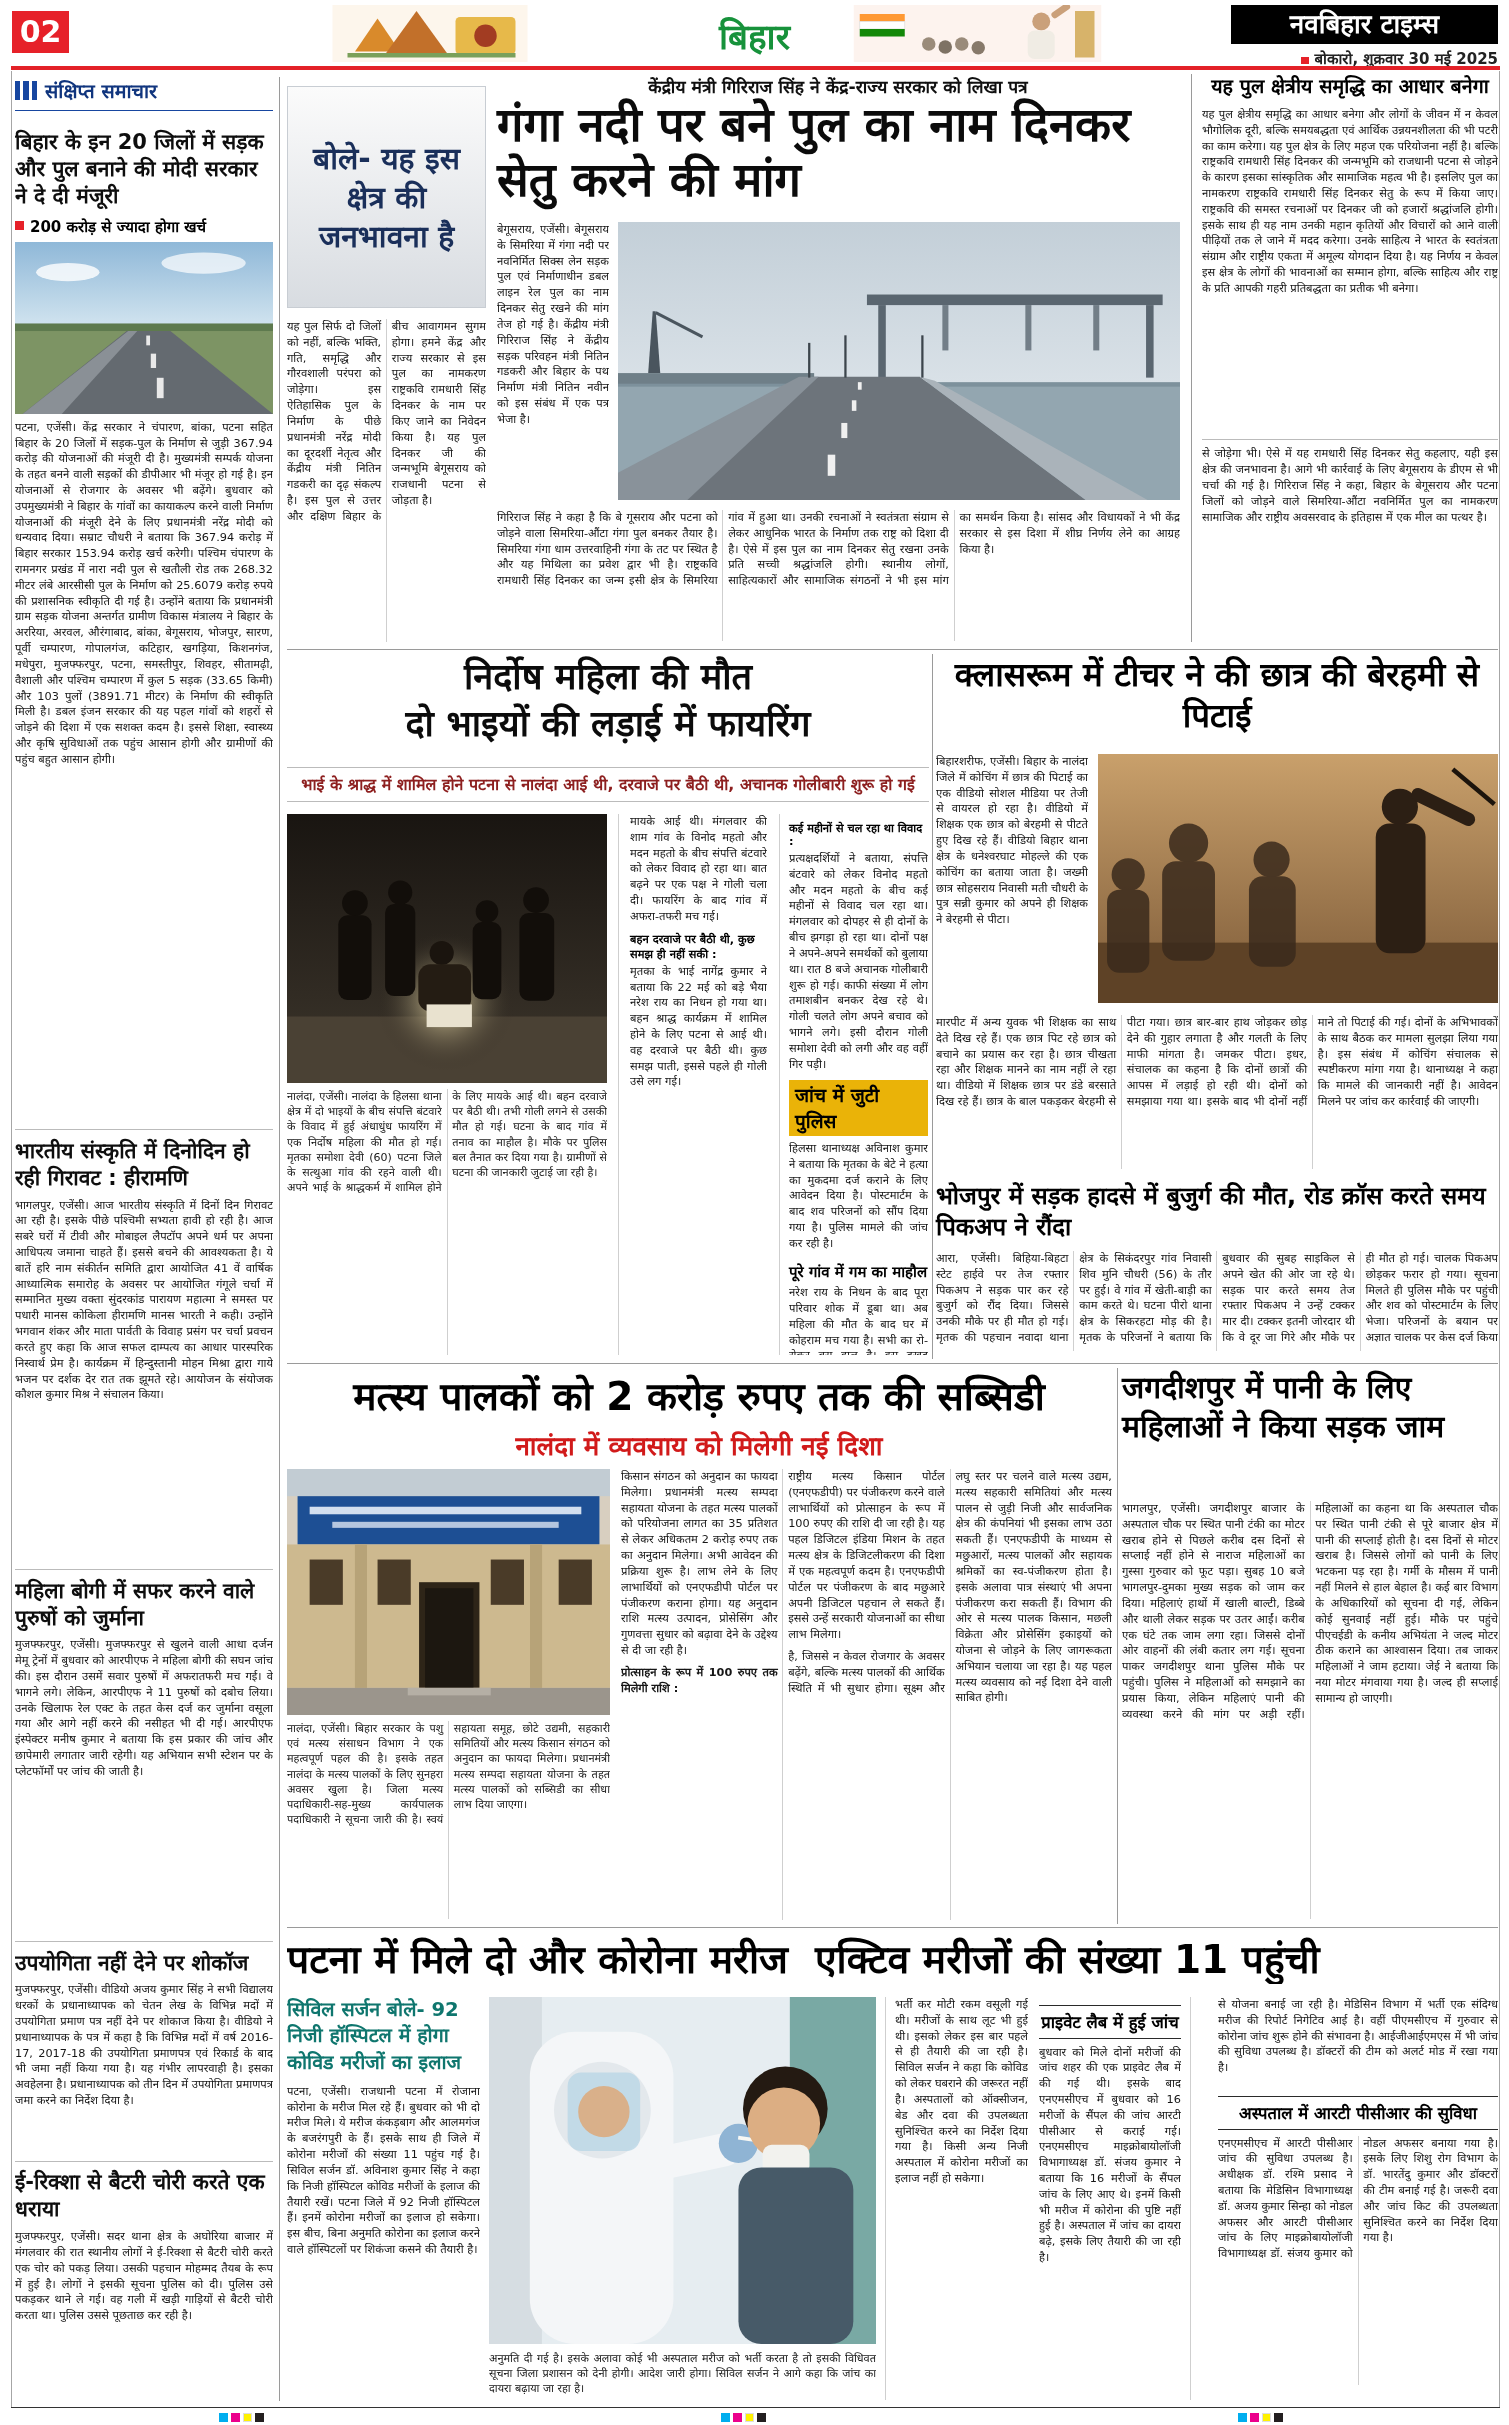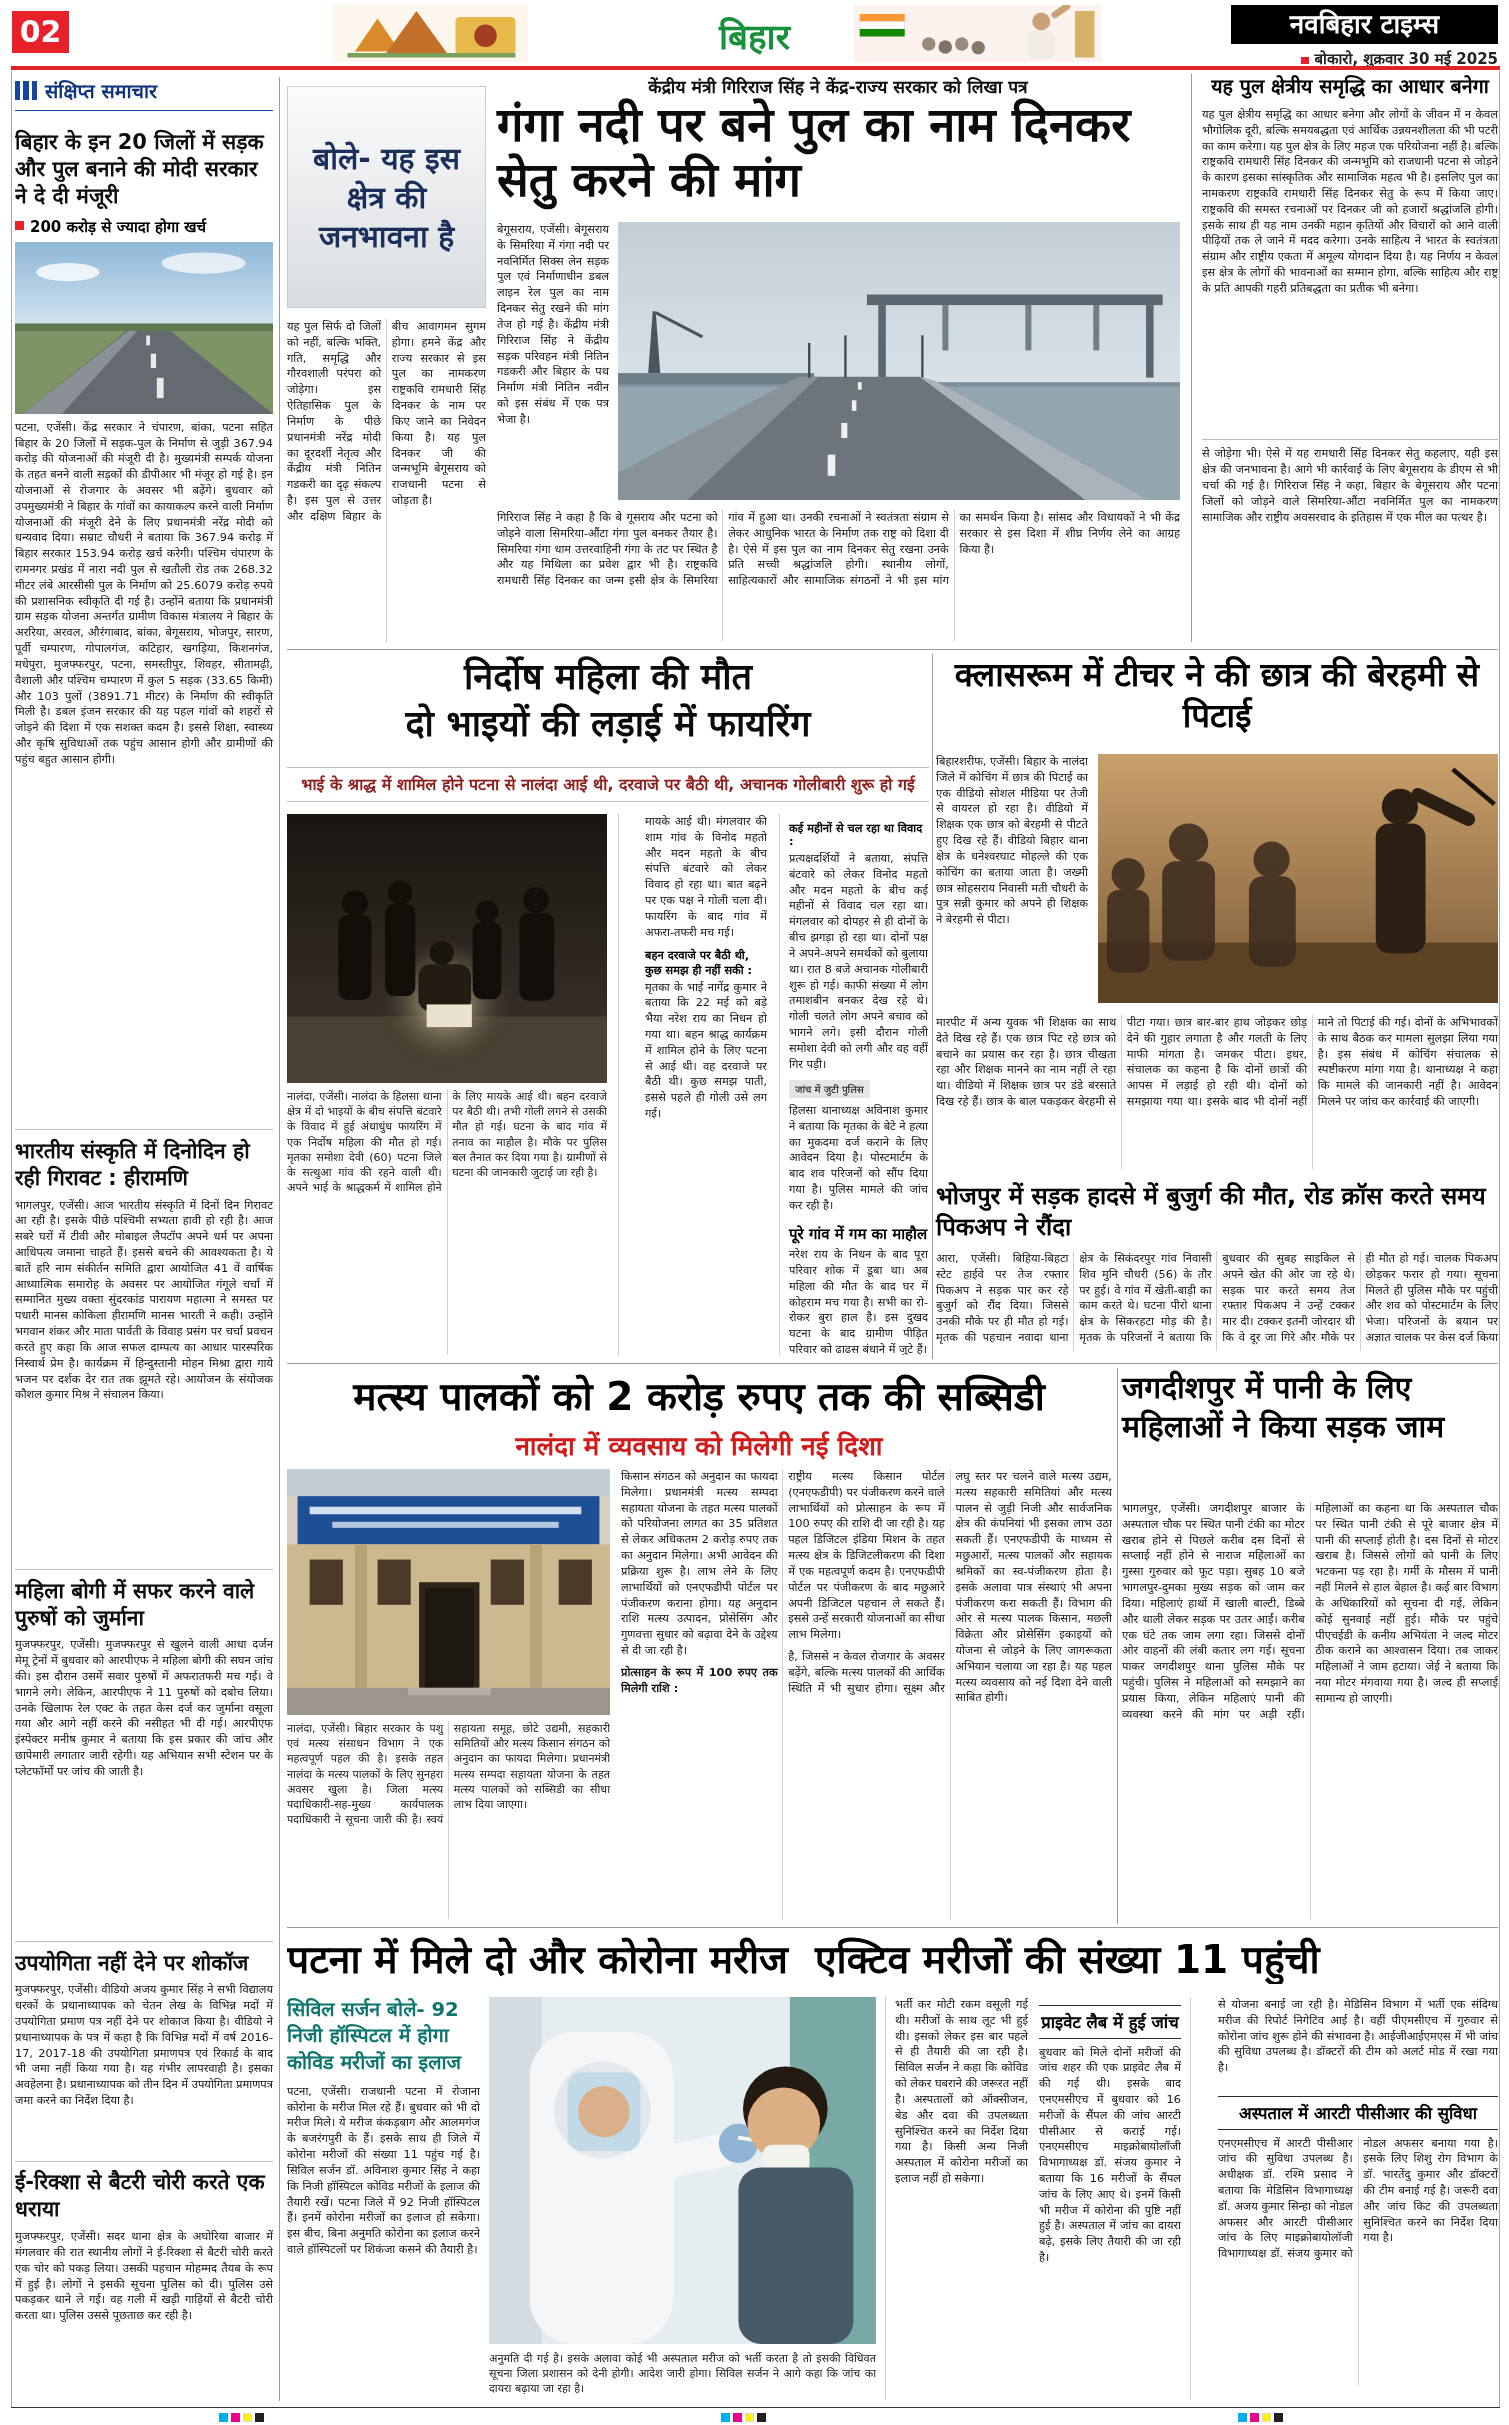--- a/index.html
+++ b/index.html
@@ -53,23 +53,23 @@
   .side2{border-top:0.8px solid #bbb;margin-top:7.5px;padding-top:6px}
   
   .firing{position:absolute;left:287px;top:654px;width:642px;height:705px}
   .f-hl{text-align:center;font-size:36px;line-height:1.3;font-weight:800;color:#0b0b0b}
   .f-sub{position:absolute;left:0;top:113px;width:100%;text-align:center;font-size:16px;font-weight:bold;color:#8d1f1f;
     border-top:0.8px solid #bbb;border-bottom:0.8px solid #bbb;padding:5.3px 0}
   .f-ph{position:absolute;left:0;top:160px;width:320px;height:269px}
   .f-cap{position:absolute;left:0;top:435px;width:320px;height:266px}
   .f-col2{position:absolute;left:331px;top:160px;width:149px;height:541px;overflow:hidden}
   .f-col3{position:absolute;left:492px;top:160px;width:149px;height:541px;overflow:hidden;border-left:0.8px solid #cfcfcf;padding-left:9px}
-  .f-col2{border-left:0.8px solid #cfcfcf;padding-left:26px}
+  .f-col2{border-left:0.8px solid #cfcfcf;padding-left:11px}
   .leadin{font-size:11.3px;font-weight:800;margin:6px 0 3px}
-  .yellowhead{display:inline-block;background:#e5e5e5;font-size:10px;font-weight:400;padding:2.3px 6px;margin:7.5px 0 4.5px}
+  .yellowhead{display:inline-block;background:#eab308;font-size:19px;font-weight:700;padding:2.3px 6px;margin:7.5px 0 4.5px}
   .boldhead{font-size:15px;font-weight:800;margin:9px 0 4.5px}
   
   .teacher{position:absolute;left:936px;top:654px;width:562px;height:521px}
   .t-hl{text-align:center;font-size:33px;line-height:1.25;font-weight:800}
   .t-lede{position:absolute;left:0;top:100px;width:152px;height:249px}
   .t-ph{position:absolute;left:162px;top:100px;width:400px;height:249px}
   .t-body{position:absolute;left:0;top:361px;width:562px;height:154px}
   
   .bhojpur{position:absolute;left:936px;top:1181px;width:562px;height:178px}
   .bh-hl{font-size:24px;line-height:1.3;font-weight:800}

